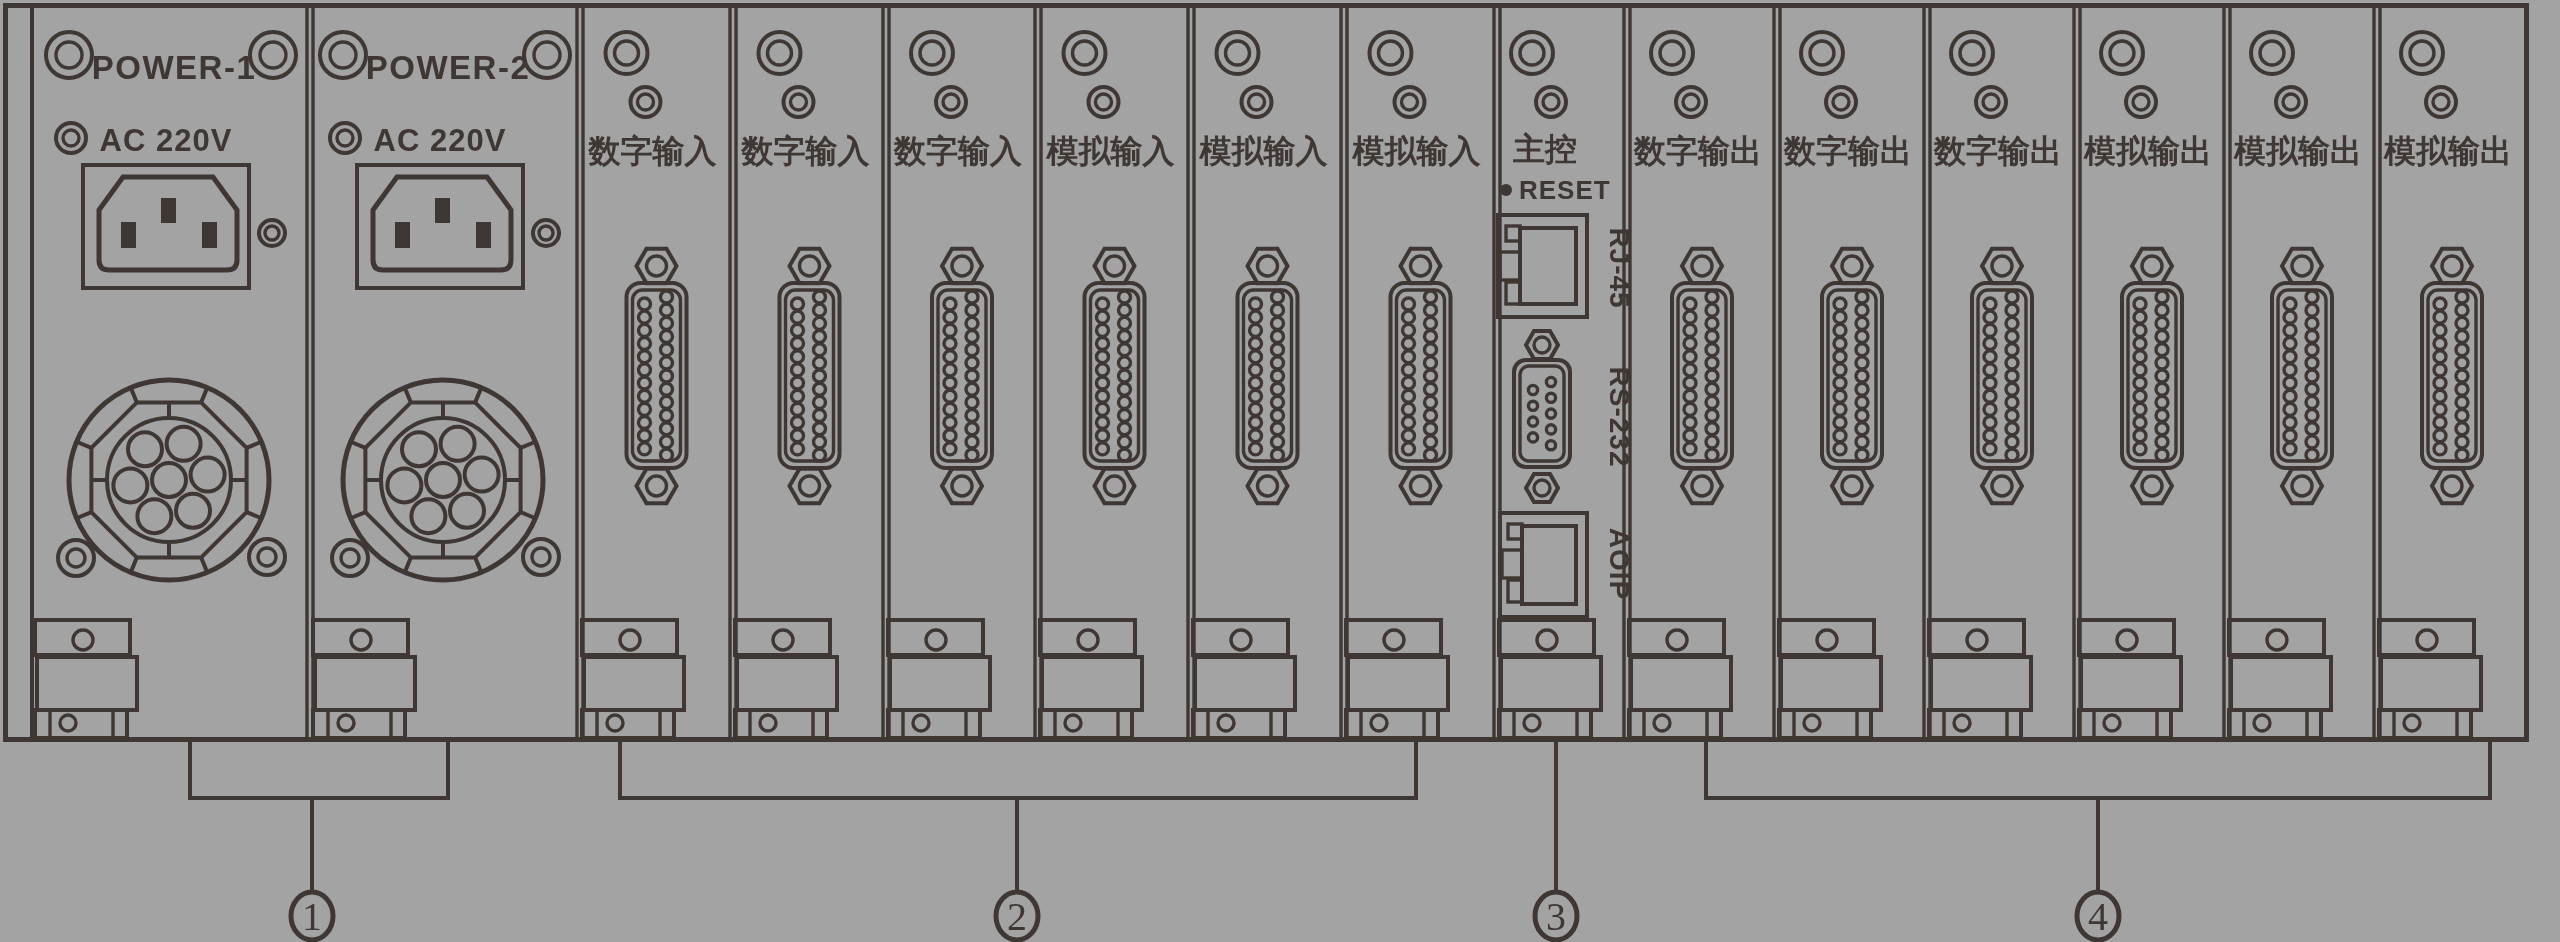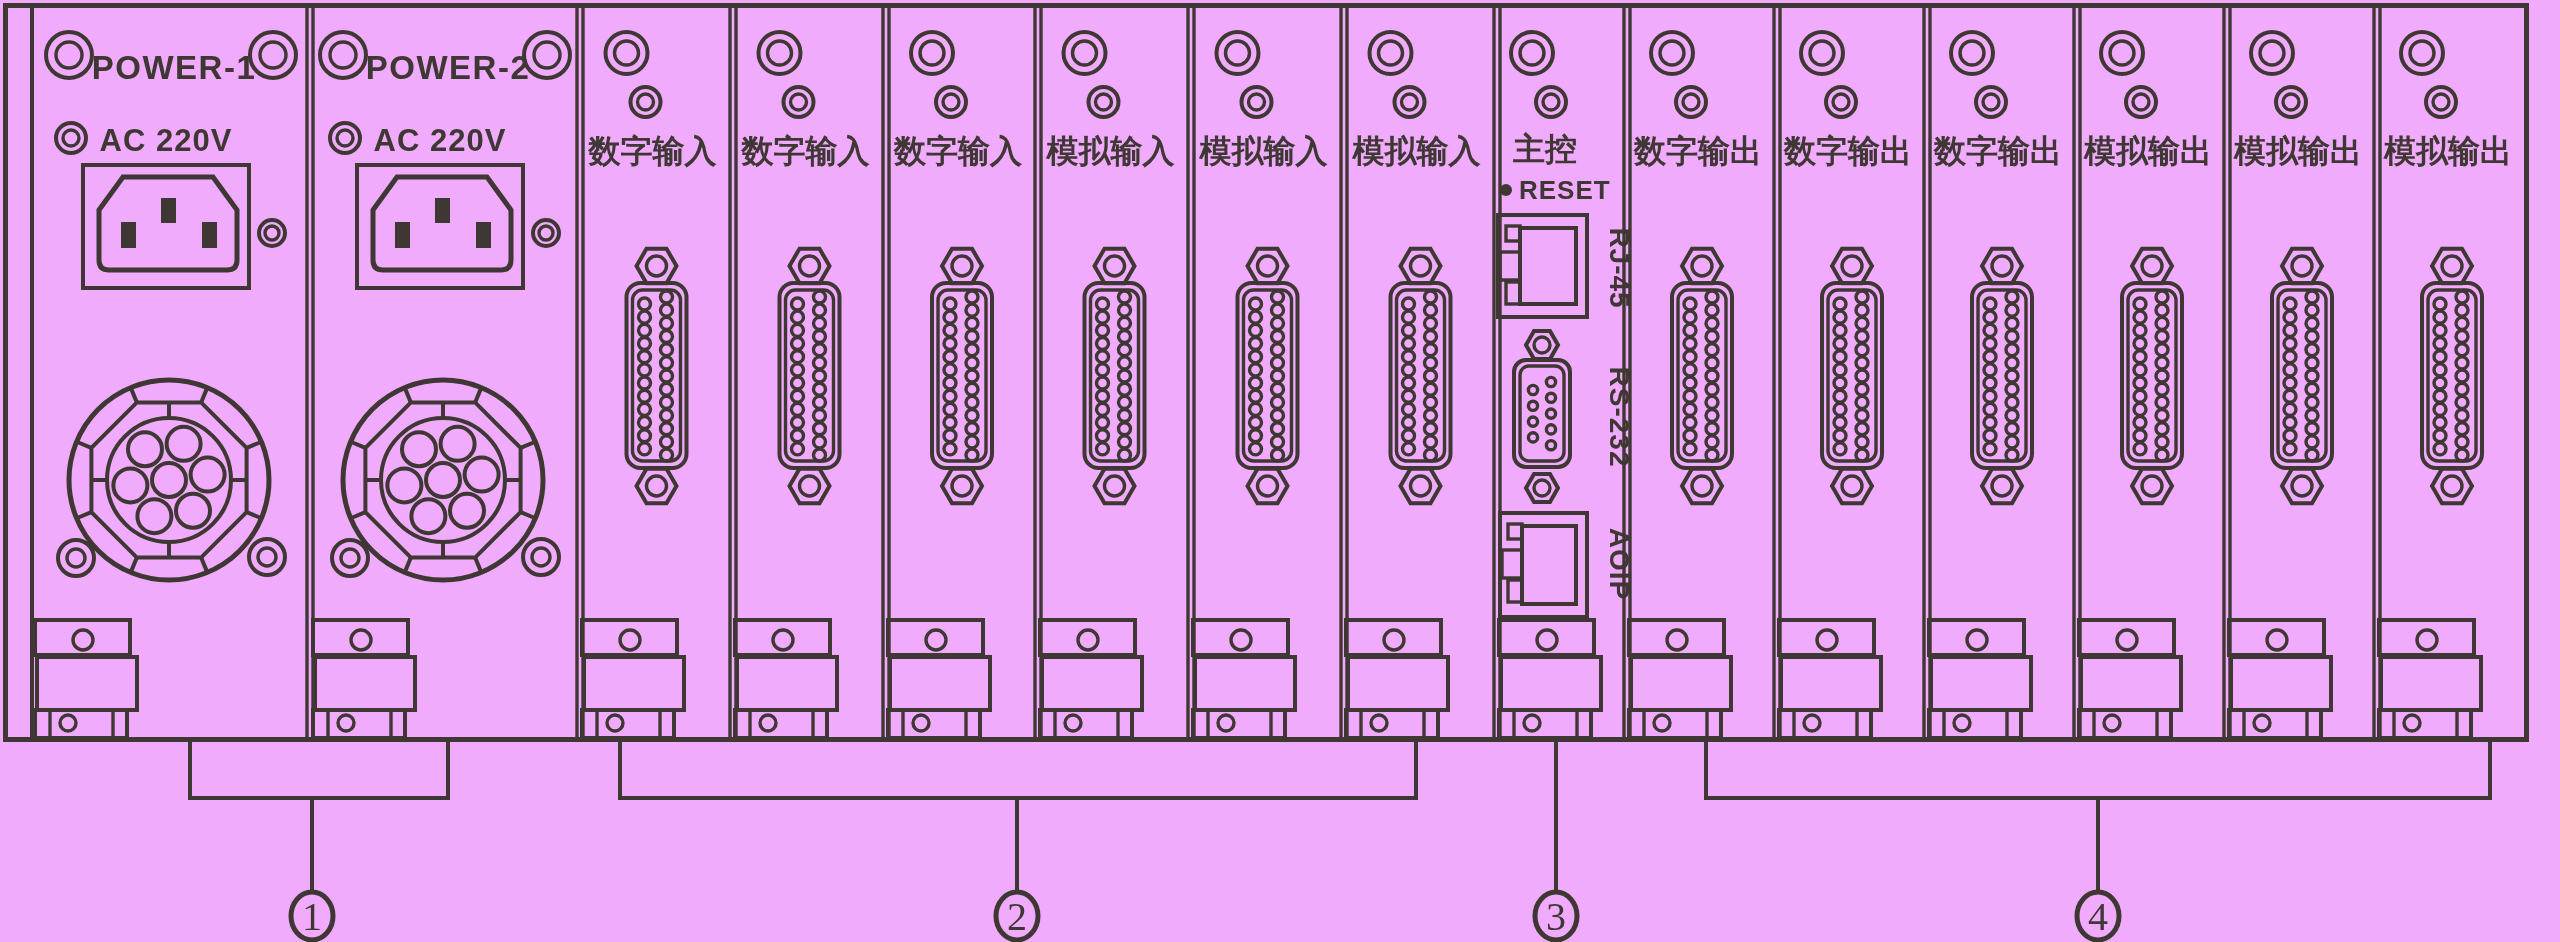--- a/index.html
+++ b/index.html
@@ -1,16 +1,16 @@
 <!DOCTYPE html>
 <html><head>
 <meta charset="utf-8">
 <style>
   html,body { margin:0; padding:0; background:#000; }
-  .stage { position:relative; width:2560px; height:942px; background:#f0abfc; overflow:hidden; }
+  .stage { position:relative; width:2560px; height:942px; background:#a3a3a3; overflow:hidden; }
   svg { display:block; }
   #diagram * { stroke:#3f3733; fill:none; stroke-width:4; }
   #diagram .w5 { stroke-width:5; }
   #diagram .w3 { stroke-width:3.4; }
   #diagram .fill { fill:#3f3733; stroke:none; }
   #diagram text { fill:#3f3733; stroke:none; font-family:"Liberation Sans","DejaVu Sans",sans-serif; font-weight:bold; }
   #diagram text.num { font-family:"Liberation Serif","DejaVu Serif",serif; font-weight:normal; }
 </style>
 </head>
 <body>

